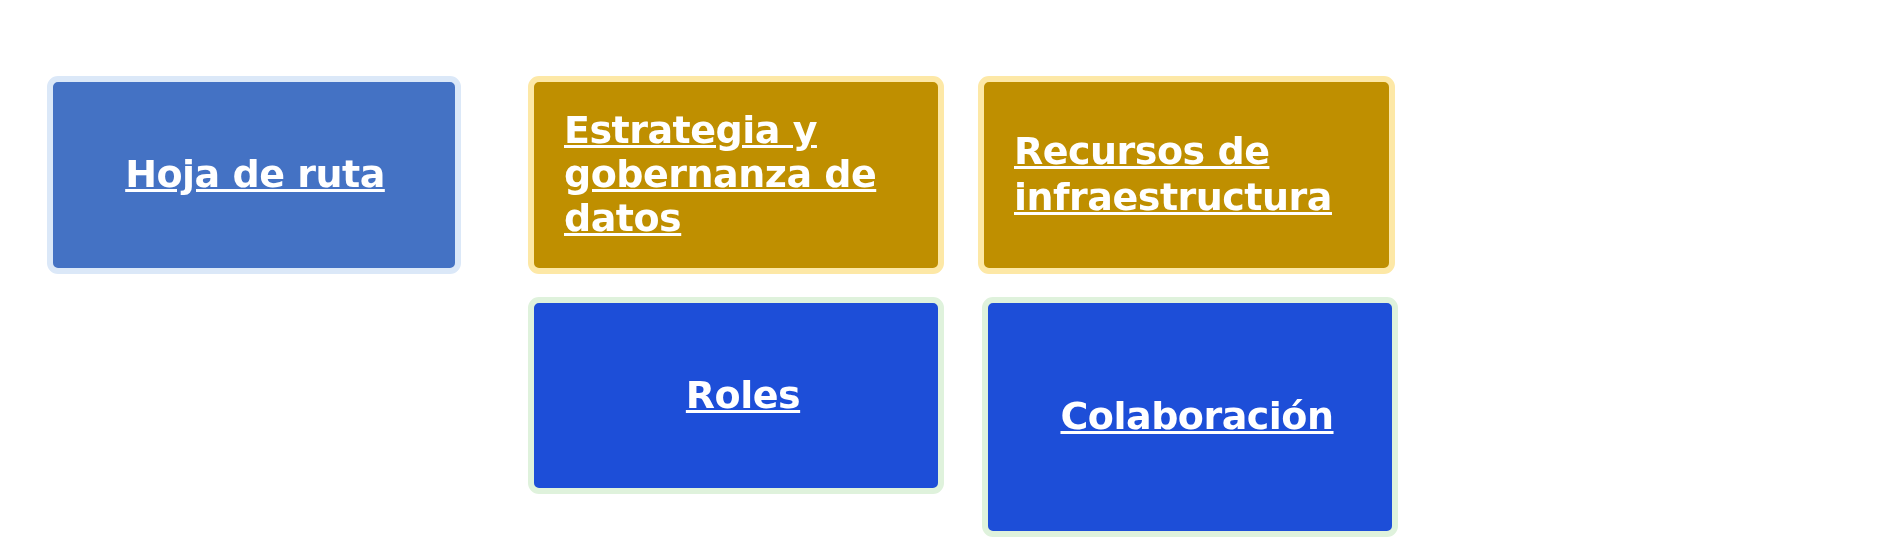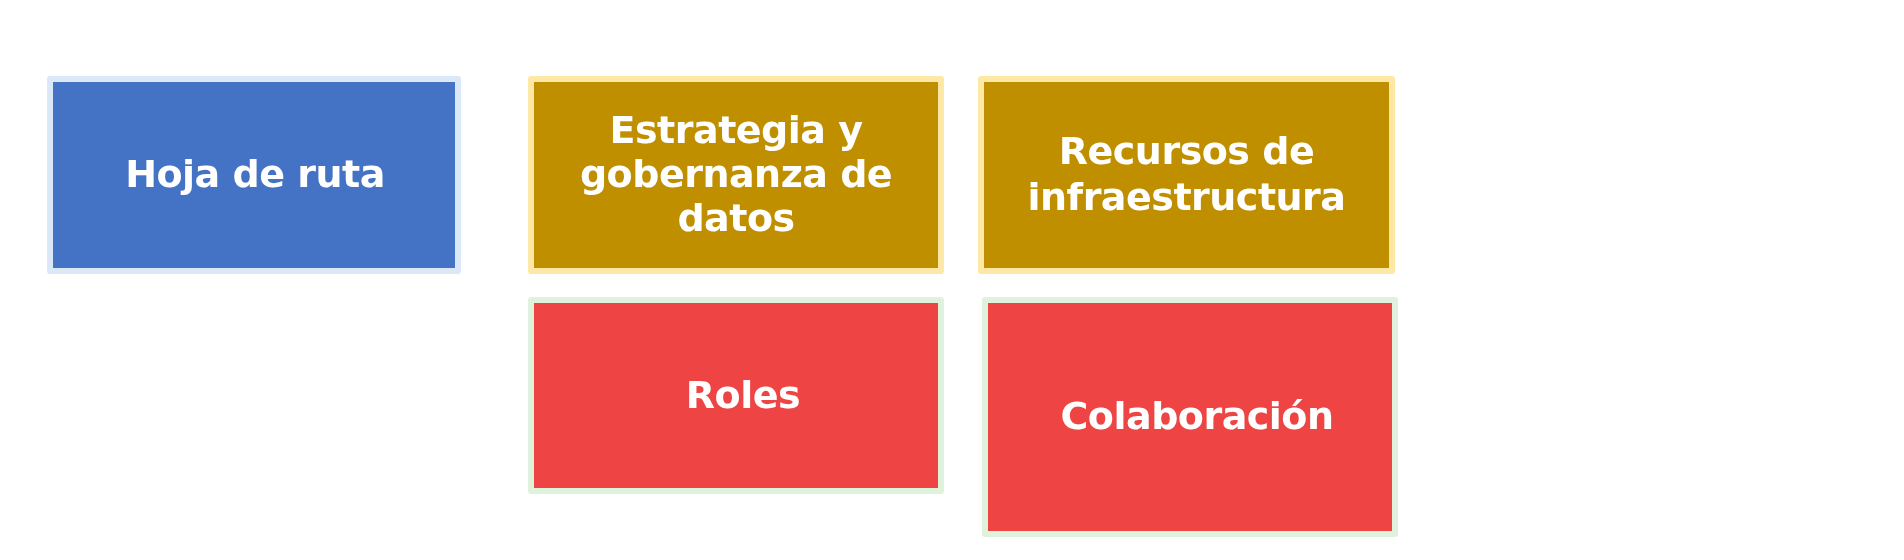--- a/index.html
+++ b/index.html
@@ -18,37 +18,38 @@
       position: absolute;
       left: 0; top: 0;
       width: 1904px; height: 560px;
     }
     .tile {
       position: absolute;
       box-sizing: border-box;
       display: flex;
       align-items: center;
       justify-content: center;
-      text-align: center;
+      text-align: left;
       color: #ffffff;
       font-weight: bold;
       font-size: 38px;
       line-height: 1.2;
       padding: 0 30px;
       border-width: 6px;
       border-style: solid;
-      border-radius: 3px;
+      border-radius: 11px;
+      text-decoration: underline;
     }
     .tile .label {
       display: block;
       letter-spacing: -0.5px;
     }
     .blue  { background: #4472c4; border-color: #dbe8f8; padding-left: 32px; }
     .gold  { background: #bf8f00; border-color: #fde8a6; }
-    .green { background: #ef4444; border-color: #dff2dc; padding-left: 44px; }
+    .green { background: #1d4ed8; border-color: #dff2dc; padding-left: 44px; }
 
     #t-roadmap   { left: 47px;  top: 76px;  width: 414px; height: 198px; }
     #t-strategy  { left: 528px; top: 76px;  width: 416px; height: 198px; }
     #t-infra     { left: 978px; top: 76px;  width: 417px; height: 198px; }
     #t-success   { left: 47px;  top: 297px; width: 414px; height: 197px; }
     #t-roles     { left: 528px; top: 297px; width: 416px; height: 197px; }
     #t-collab    { left: 982px; top: 297px; width: 416px; height: 240px; }
 
     #t-strategy .label { font-size: 38px; line-height: 1.15; }
     #t-infra .label { font-size: 38px; line-height: 1.2; }

